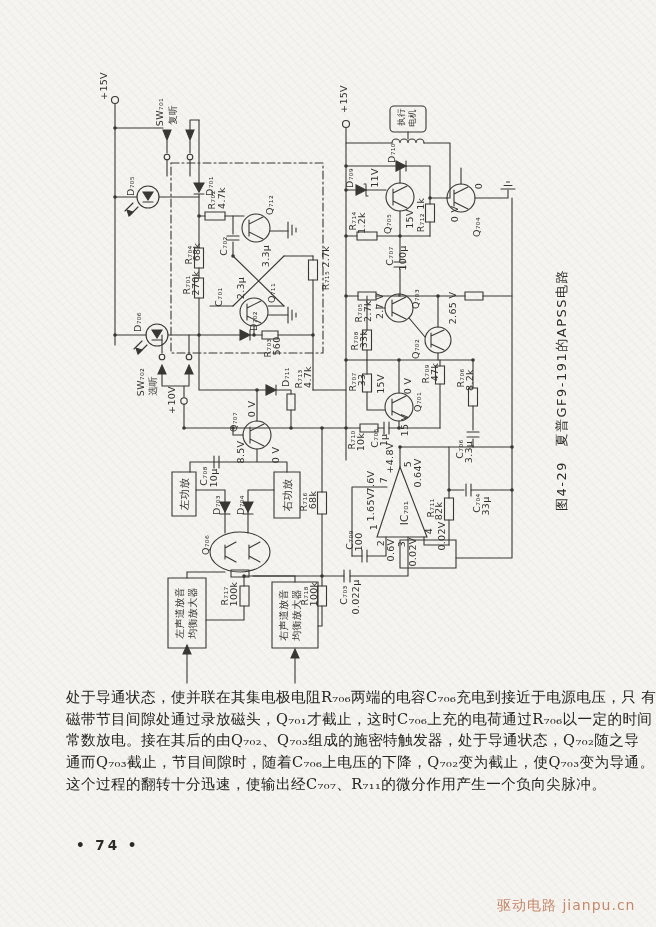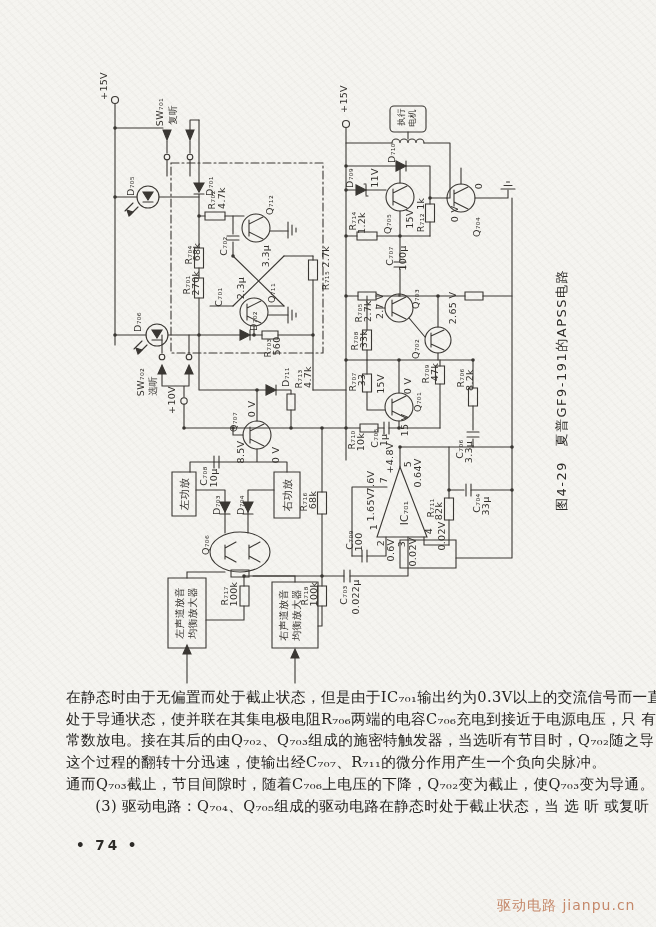--- a/index.html
+++ b/index.html
@@ -494,22 +494,21 @@
       <span class="clab" style="left: 241px; top: 505px;">D₇₀₄</span>
       <span class="clab" style="left: 180px; top: 613px; font-size: 10px;">左声道放音</span>
       <span class="clab" style="left: 193px; top: 613px; font-size: 10px;">均衡放大器</span>
       <span class="clab" style="left: 284px; top: 615px; font-size: 10px;">右声道放音</span>
       <span class="clab" style="left: 297px; top: 615px; font-size: 10px;">均衡放大器</span>
     </div>
   <div id="figure-caption">图4-29　夏普GF9-191的APSS电路</div>
 </div>
 
 <div id="paragraph">
-  <div class="pline">在静态时由于无偏置而处于截止状态，但是由于IC₇₀₁输出约为0.3V以上的交流信号而一直</div>
   <div class="pline">处于导通状态，使并联在其集电极电阻R₇₀₆两端的电容C₇₀₆充电到接近于电源电压，只 有当</div>
-  <div class="pline">常数放电。接在其后的由Q₇₀₂、Q₇₀₃组成的施密特触发器，当选听有节目时，Q₇₀₂随之导</div>
+  <div class="pline">磁带节目间隙处通过录放磁头，Q₇₀₁才截止，这时C₇₀₆上充的电荷通过R₇₀₆以一定的时间</div>
+  <div class="pline">常数放电。接在其后的由Q₇₀₂、Q₇₀₃组成的施密特触发器，处于导通状态，Q₇₀₂随之导</div>
+  <div class="pline">通而Q₇₀₃截止，节目间隙时，随着C₇₀₆上电压的下降，Q₇₀₂变为截止，使Q₇₀₃变为导通。</div>
   <div class="pline">这个过程的翻转十分迅速，使输出经C₇₀₇、R₇₁₁的微分作用产生一个负向尖脉冲。</div>
-  <div class="pline">通而Q₇₀₃截止，节目间隙时，随着C₇₀₆上电压的下降，Q₇₀₂变为截止，使Q₇₀₃变为导通。</div>
-  <div class="pline indent">(3) 驱动电路：Q₇₀₄、Q₇₀₅组成的驱动电路在静态时处于截止状态，当 选 听 或复听</div>
 </div>
 
 <div id="page-number">• 74 •</div>
 <div id="watermark">驱动电路 jianpu.cn</div>
 
 </body></html>

